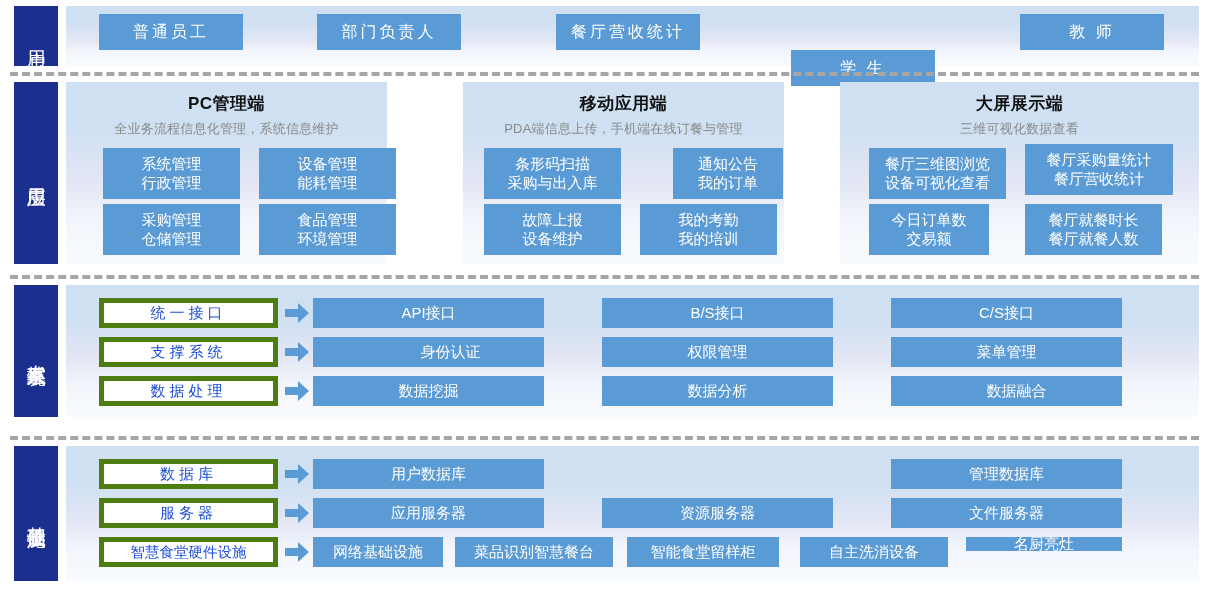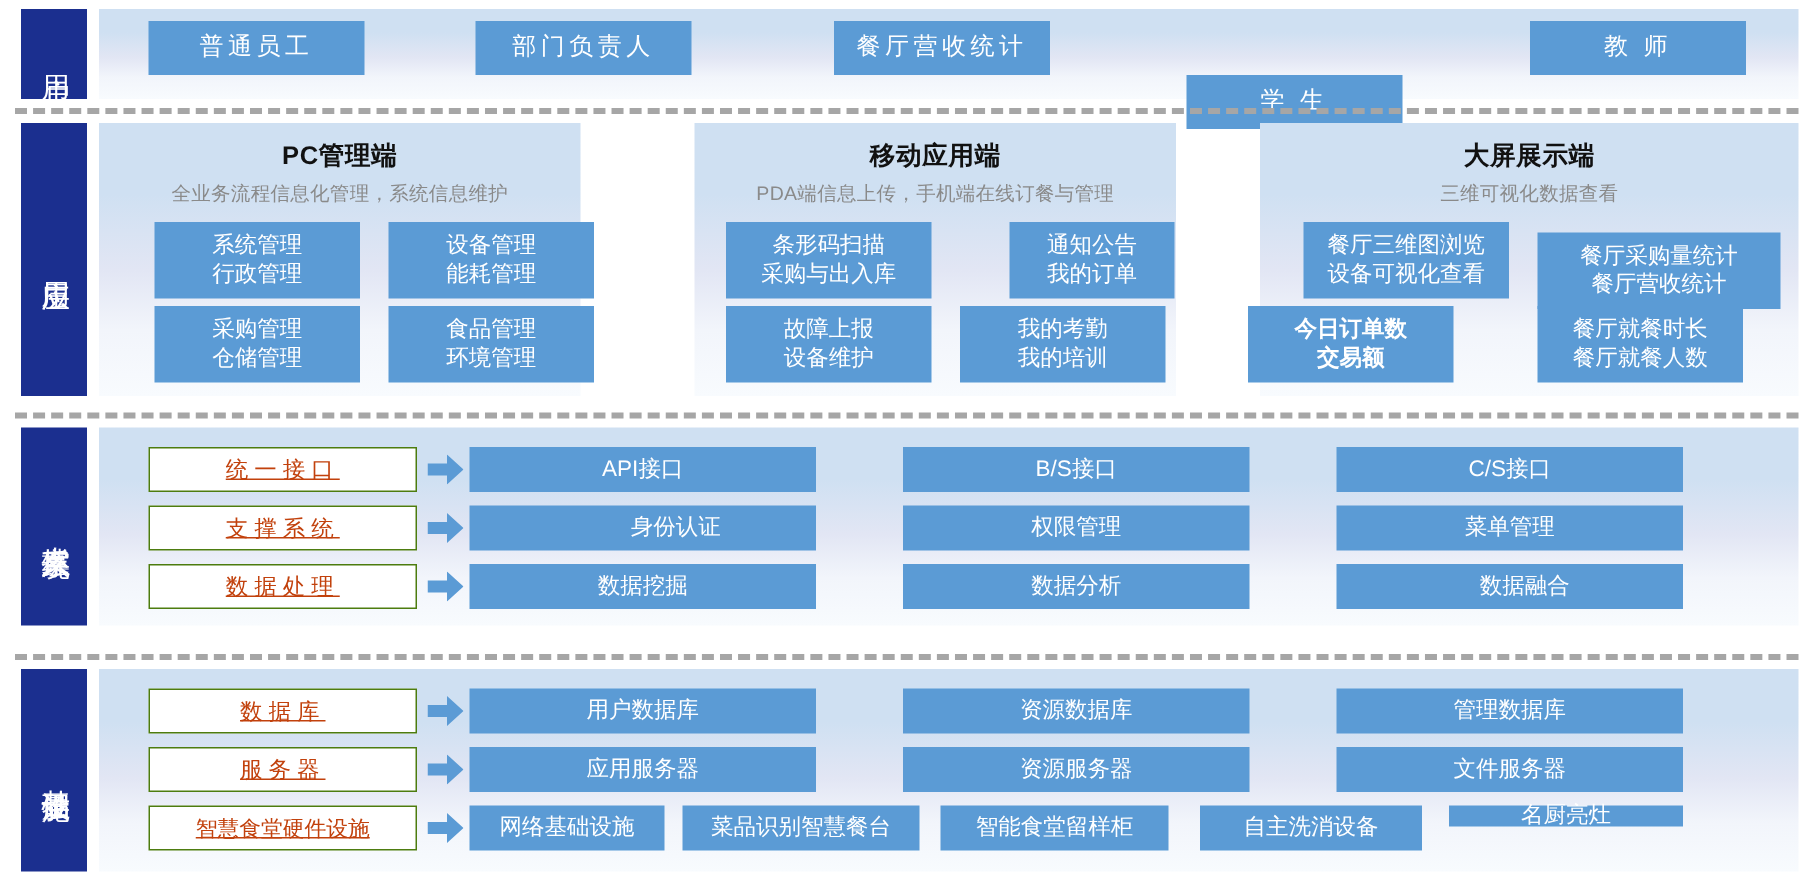--- a/index.html
+++ b/index.html
@@ -52,27 +52,26 @@
     line-height:1.26;
     white-space:pre-line;
   }
   .chip.user{font-size:16px;letter-spacing:3px;}
   .chip.app-tile{font-size:15px;letter-spacing:0px;}
 
   
   .wbox{
     position:absolute;
     background:#ffffff;
-    border:1px solid #4d7c0f;
-    color:#c2410c;
+    border:5px solid #4d7c0f;
+    color:#1d4ed8;
     display:flex;align-items:center;justify-content:center;
     box-sizing:border-box;
     font-size:15px;
     letter-spacing:4px;
-    text-decoration:underline;
   }
   .wbox.tight{letter-spacing:0px;font-size:14.5px;}
 
   
   .arrow{
     position:absolute;
     display:flex;align-items:center;justify-content:center;
   }
   .arrow svg{display:block;}
 
@@ -134,23 +133,23 @@
   <div class="chip app-tile" style="left:484px;top:204px;width:137px;height:51px;">故障上报
 设备维护</div>
   <div class="chip app-tile" style="left:640px;top:204px;width:137px;height:51px;">我的考勤
 我的培训</div>
 
   <div class="panel" style="left:840px;top:82px;width:359px;height:182px;"></div>
   <div class="panel-title" style="left:840px;top:92px;width:359px;">大屏展示端</div>
   <div class="panel-sub" style="left:840px;top:120px;width:359px;">三维可视化数据查看</div>
   <div class="chip app-tile" style="left:869px;top:148px;width:137px;height:51px;">餐厅三维图浏览
 设备可视化查看</div>
-  <div class="chip app-tile" style="left:1025px;top:155px;width:162px;height:51px;">餐厅采购量统计
+  <div class="chip app-tile" style="left:1025px;top:144px;width:148px;height:51px;">餐厅采购量统计
 餐厅营收统计</div>
-  <div class="chip app-tile" style="left:832px;top:204px;width:137px;height:51px;font-weight:bold;">今日订单数
+  <div class="chip app-tile" style="left:869px;top:204px;width:120px;height:51px;">今日订单数
 交易额</div>
   <div class="chip app-tile" style="left:1025px;top:204px;width:137px;height:51px;">餐厅就餐时长
 餐厅就餐人数</div>
 
   <div class="sep" style="top:275px;"></div>
 
   <div class="layer-label" style="left:14px;top:285px;width:44px;height:132px;">支撑系统层</div>
 
   <div class="panel" style="left:66px;top:285px;width:1133px;height:132px;"></div>
 
@@ -190,21 +189,20 @@
 
   <div class="panel" style="left:66px;top:446px;width:1133px;height:135px;"></div>
 
   <div class="wbox" style="left:99px;top:459px;width:179px;height:30px;">数据库</div>
   <div class="arrow" style="left:285px;top:464px;width:24px;height:20px;">
     <svg width="24" height="20" viewBox="0 0 24 20">
         <path d="M0 6 H13 V0 L24 10 L13 20 V14 H0 Z" fill="#5b9bd5"></path>
       </svg>
   </div>
   <div class="chip" style="left:313px;top:459px;width:231px;height:30px;">用户数据库</div>
-  <div class="chip" style="left:602px;top:459px;width:231px;height:30px;">资源数据库</div>
   <div class="chip" style="left:891px;top:459px;width:231px;height:30px;">管理数据库</div>
 
   <div class="wbox" style="left:99px;top:498px;width:179px;height:30px;">服务器</div>
   <div class="arrow" style="left:285px;top:503px;width:24px;height:20px;">
     <svg width="24" height="20" viewBox="0 0 24 20">
         <path d="M0 6 H13 V0 L24 10 L13 20 V14 H0 Z" fill="#5b9bd5"></path>
       </svg>
   </div>
   <div class="chip" style="left:313px;top:498px;width:231px;height:30px;">应用服务器</div>
   <div class="chip" style="left:602px;top:498px;width:231px;height:30px;">资源服务器</div>

